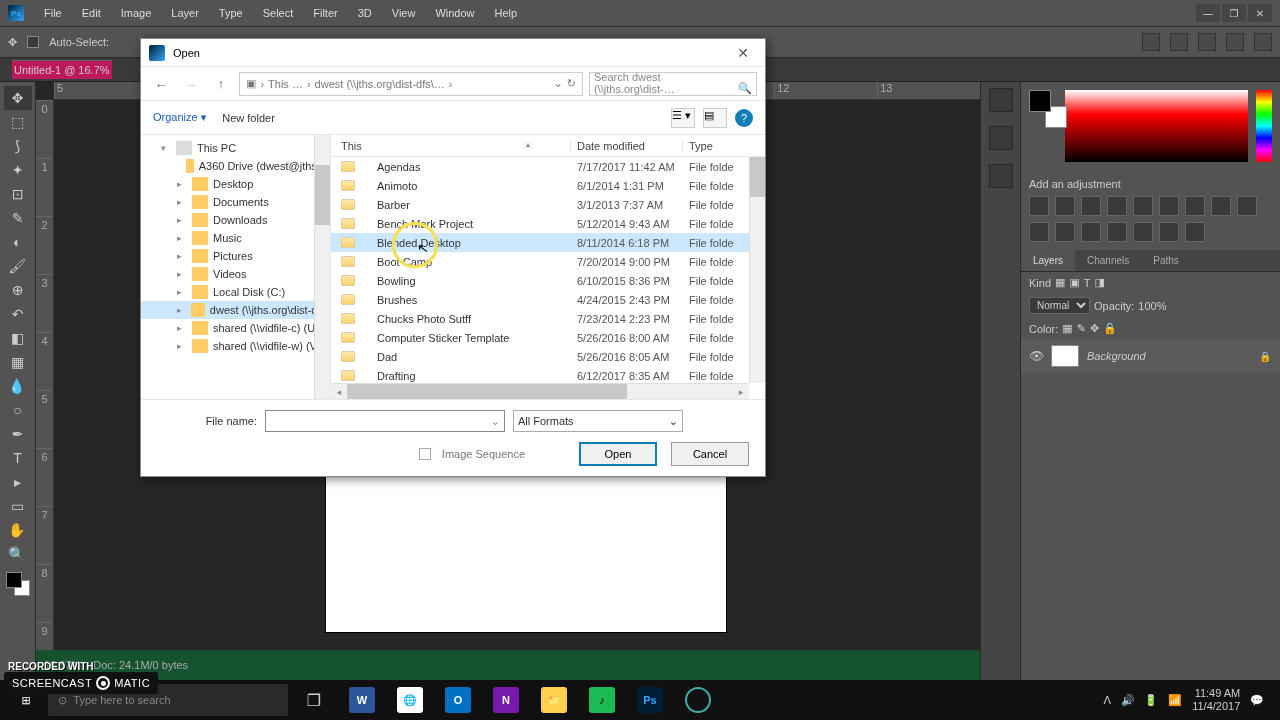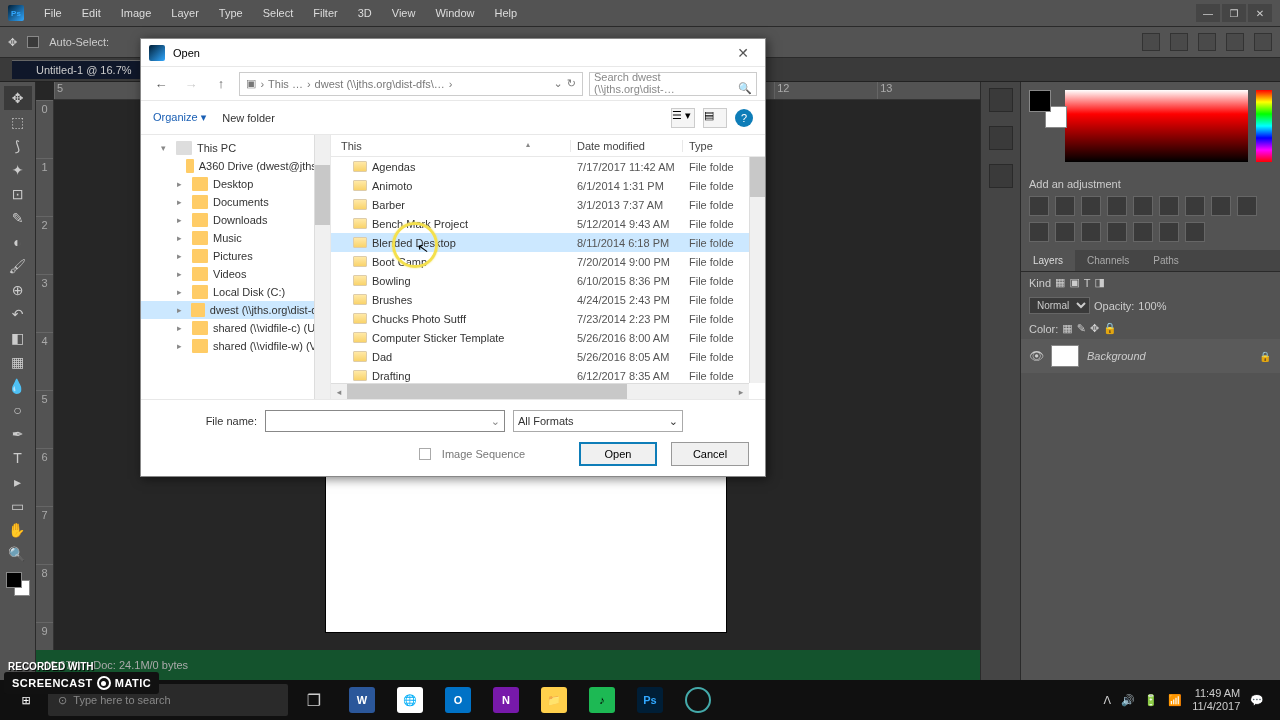--- a/index.html
+++ b/index.html
@@ -13,21 +13,21 @@
 .win-controls span{width:24px;height:18px;display:flex;align-items:center;justify-content:center;color:#ccc;background:#454545;font-size:10px}
 
 
 .optbar{height:32px;background:#535353;border-top:1px solid #2a2a2a;border-bottom:1px solid #2a2a2a;display:flex;align-items:center;padding:0 8px;color:#ccc;gap:10px}
 .optbar .cb{width:12px;height:12px;border:1px solid #888;background:#3a3a3a}
 .optbar .spacer{flex:1}
 .optbar .ri{width:18px;height:18px;background:#4a4a4a;border:1px solid #333}
 
 
 .doctab{height:24px;background:#3a3a3a;display:flex;align-items:center;padding:0 12px;color:#ccc;border-bottom:1px solid #222}
-.doctab .tab{background:#0f172a;padding:3px 24px;border-top:1px solid #666}
+.doctab .tab{background:#be185d;padding:3px 2px;border-top:1px solid #666}
 
 
 .workspace{position:absolute;top:82px;left:0;right:0;bottom:40px;display:flex}
 .toolbar{width:36px;background:#535353;border-right:1px solid #2a2a2a;display:flex;flex-direction:column;align-items:center;padding-top:4px;gap:0}
 .toolbar .tool{width:28px;height:24px;display:flex;align-items:center;justify-content:center;color:#ccc;cursor:pointer;font-size:14px;position:relative}
 .toolbar .tool.active{background:#3a3a3a}
 .toolbar .fgbg{width:24px;height:24px;position:relative;margin-top:6px}
 .toolbar .fgbg .fg{width:16px;height:16px;background:#000;border:1px solid #888;position:absolute;top:0;left:0}
 .toolbar .fgbg .bg{width:16px;height:16px;background:#fff;border:1px solid #888;position:absolute;bottom:0;right:0}
 
@@ -88,21 +88,21 @@
 .dialog .tree .node.sel{background:#cce8ff}
 .dialog .tree .sb{position:absolute;right:0;top:0;bottom:0;width:16px;background:#f0f0f0;border-left:1px solid #ddd}
 .dialog .tree .sb .th{width:100%;height:60px;background:#c8c8c8;margin-top:30px}
 .dialog .files{flex:1;position:relative;overflow:hidden}
 .dialog .files .hdr{display:flex;border-bottom:1px solid #e8e8e8;font-size:11px;color:#444;height:22px;align-items:center}
 .dialog .files .hdr .c1{width:240px;padding-left:10px;border-right:1px solid #e8e8e8;position:relative}
 .dialog .files .hdr .c1::after{content:"▴";position:absolute;right:40px;color:#888;font-size:8px}
 .dialog .files .hdr .c2{width:112px;padding-left:6px;border-right:1px solid #e8e8e8}
 .dialog .files .hdr .c3{flex:1;padding-left:6px}
 .dialog .files .row{display:flex;align-items:center;height:19px;font-size:11px;color:#333}
-.dialog .files .row .c1{width:240px;padding-left:22px;display:flex;align-items:center;gap:5px}
+.dialog .files .row .c1{width:240px;padding-left:10px;display:flex;align-items:center;gap:22px}
 .dialog .files .row .c1 .fic{width:14px;height:11px;background:linear-gradient(#ffe9a8,#f9d36b);border:1px solid #dca;border-radius:1px}
 .dialog .files .row .c2{width:112px;padding-left:6px;color:#555}
 .dialog .files .row .c3{flex:1;padding-left:6px;color:#555}
 .dialog .files .row.sel{background:#cce8ff}
 .dialog .files .sb{position:absolute;right:0;top:22px;bottom:16px;width:16px;background:#f0f0f0;border-left:1px solid #ddd}
 .dialog .files .sb .th{width:100%;height:40px;background:#c8c8c8}
 .dialog .files .hsb{position:absolute;left:0;right:16px;bottom:0;height:16px;background:#f0f0f0;border-top:1px solid #ddd;display:flex;align-items:center}
 .dialog .files .hsb .ar{width:16px;text-align:center;color:#888;font-size:9px}
 .dialog .files .hsb .th{height:100%;width:280px;background:#c8c8c8}
 .dialog .footer{padding:10px 16px;display:flex;flex-direction:column;gap:10px;border-top:1px solid #e8e8e8}
@@ -124,21 +124,21 @@
 .statusbar{position:absolute;bottom:40px;left:36px;right:300px;height:30px;background:#14532d;color:#aaa;font-size:9px;display:flex;align-items:center;padding:0 8px;gap:12px}
 .taskbar{position:absolute;bottom:0;left:0;right:0;height:40px;background:#101010;display:flex;align-items:center;padding:0 8px;gap:4px}
 .taskbar .start{width:36px;height:36px;display:flex;align-items:center;justify-content:center;color:#fff}
 .taskbar .search{flex:0 0 240px;height:32px;background:#2a2a2a;color:#888;display:flex;align-items:center;padding:0 10px;border-radius:2px}
 .taskbar .ti{width:44px;height:40px;display:flex;align-items:center;justify-content:center;color:#ccc;font-size:16px}
 .taskbar .ti .app{width:26px;height:26px;border-radius:3px;display:flex;align-items:center;justify-content:center;font-size:11px;font-weight:bold}
 .taskbar .tray{margin-left:auto;display:flex;align-items:center;gap:10px;color:#ccc;font-size:10px;padding-right:8px}
 .taskbar .tray .clock{text-align:right;line-height:1.2}
 
 .rec-badge{position:absolute;bottom:48px;left:8px;color:#fff;font-size:10px;font-weight:bold;text-shadow:1px 1px 1px #000;z-index:50}
-.som-badge{position:absolute;bottom:26px;left:4px;background:#111;color:#fff;padding:4px 8px;font-size:13px;font-weight:bold;border-radius:3px;z-index:50;letter-spacing:0.5px;display:flex;align-items:center;gap:4px}
+.som-badge{position:absolute;bottom:26px;left:4px;background:#111;color:#fff;padding:4px 8px;font-size:13px;font-weight:normal;border-radius:3px;z-index:50;letter-spacing:0.5px;display:flex;align-items:center;gap:4px}
 .som-badge .rec{width:14px;height:14px;border:2px solid #fff;border-radius:50%;display:flex;align-items:center;justify-content:center}
 .som-badge .rec::after{content:"";width:5px;height:5px;background:#fff;border-radius:50%}
 </style>
 </head>
 <body>
 
 <div class="menubar">
   <div class="ps-icon">Ps</div>
   <div class="mi">File</div>
   <div class="mi">Edit</div>

